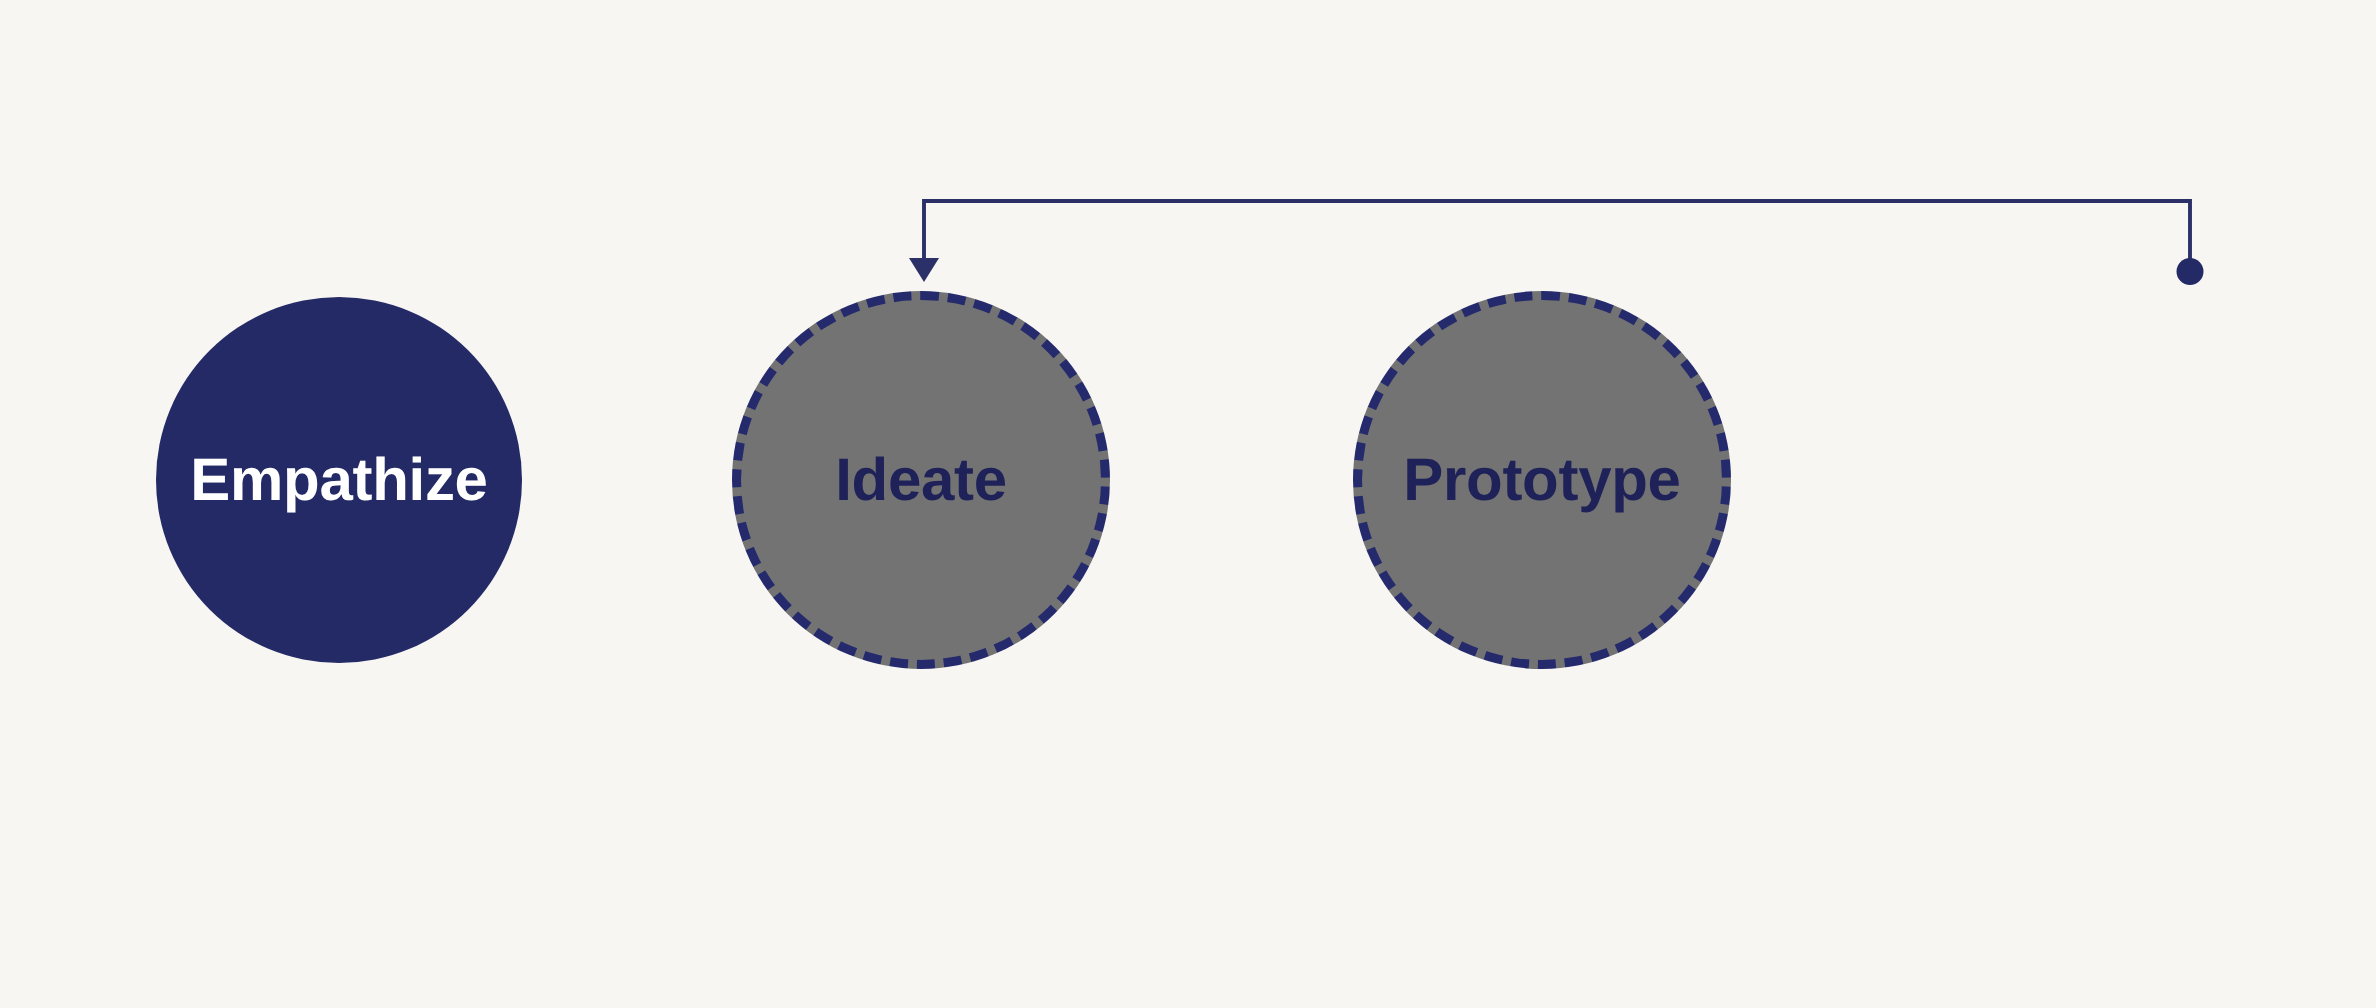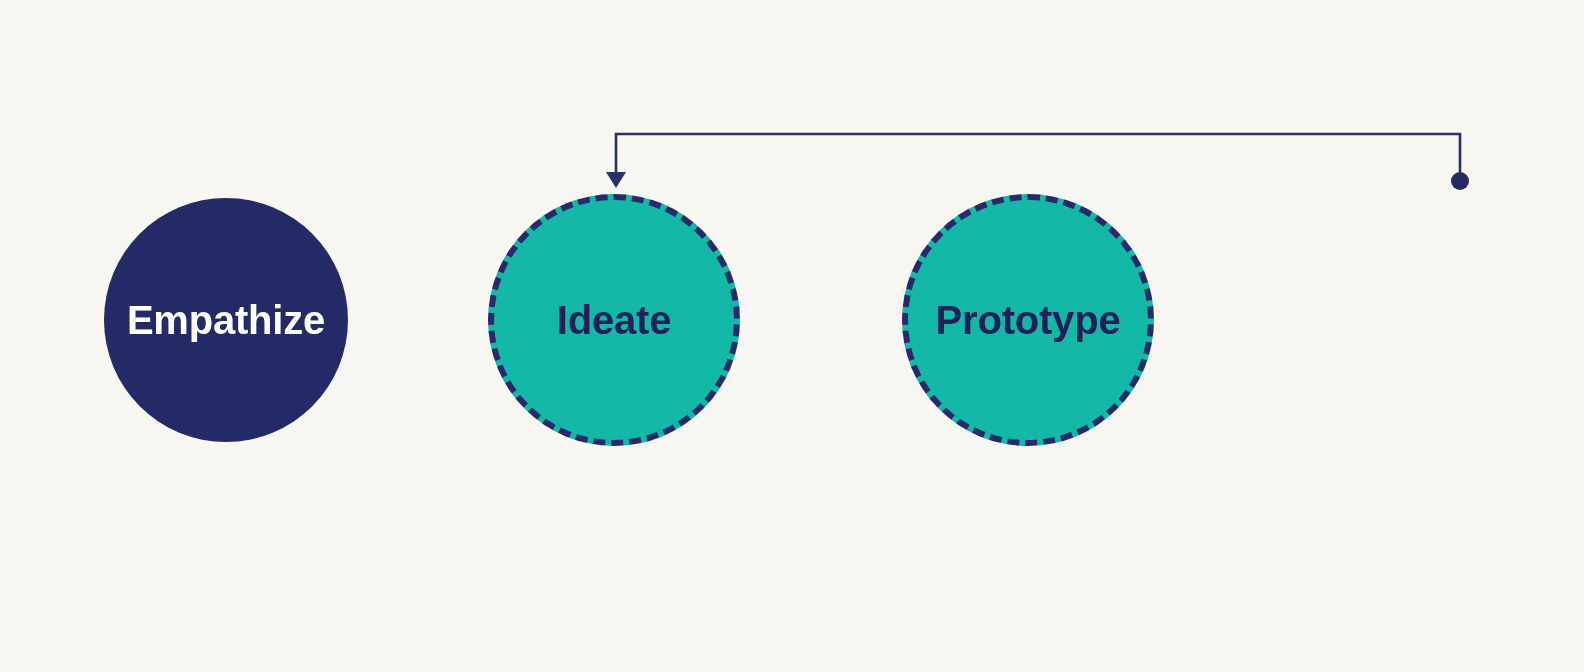--- a/index.html
+++ b/index.html
@@ -38,21 +38,21 @@
     white-space: nowrap;
     user-select: none;
   }
   .node-active {
     background: #232a66;
   }
   .node-active .node-label {
     color: #ffffff;
   }
   .node-pending {
-    background: #14b8a6;
+    background: #737373;
     border: 6px dashed #242a6b;
   }
   .node-pending .node-label {
     color: #1f2159;
   }
   #connector-layer {
     position: absolute;
     left: 0;
     top: 0;
     width: 1584px;

